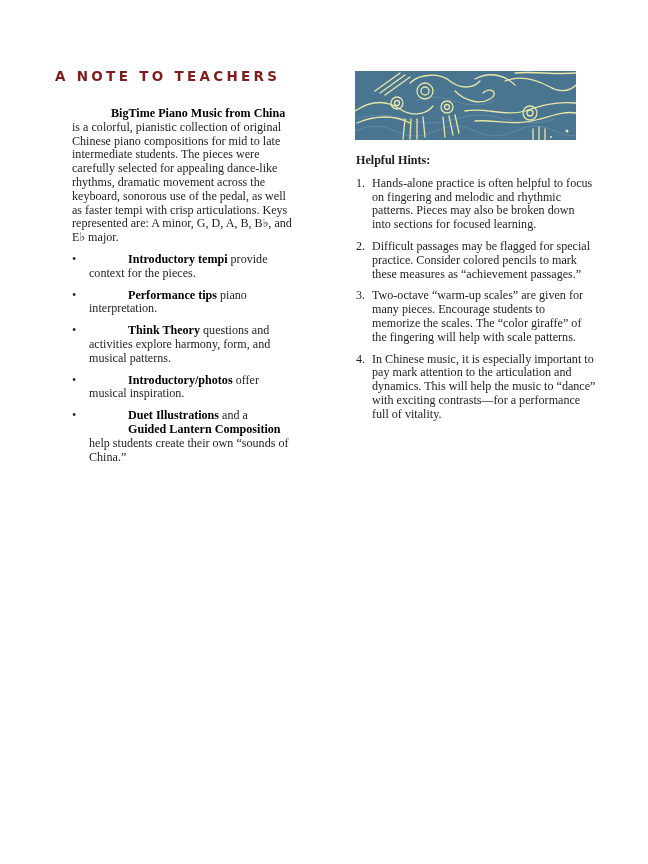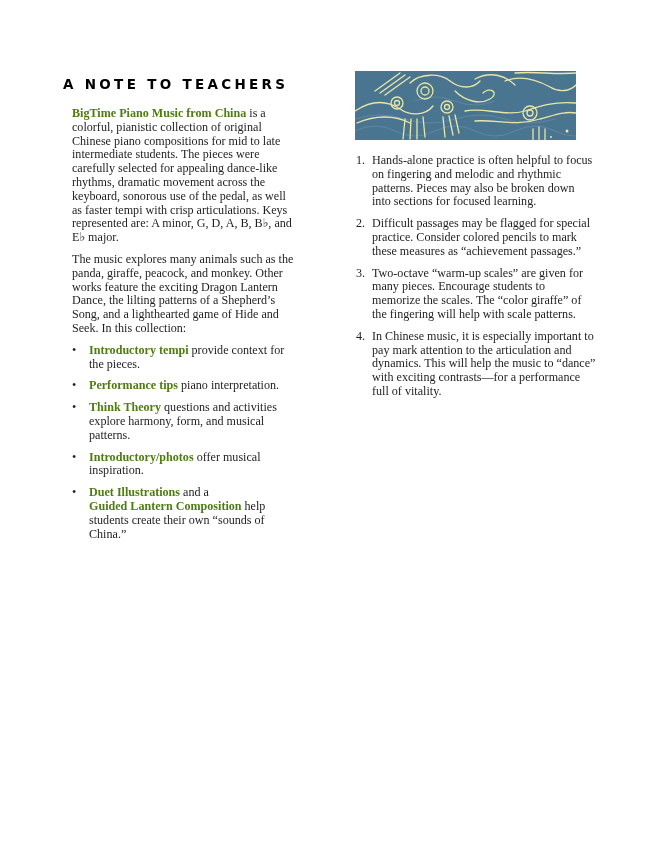--- a/index.html
+++ b/index.html
@@ -1,45 +1,44 @@
 <!DOCTYPE html>
 <html><head>
 <meta charset="utf-8">
 <style>
   html, body { margin: 0; padding: 0; background: #ffffff; }
   body { width: 648px; height: 864px; position: relative; overflow: hidden;
          font-family: "Liberation Serif", "DejaVu Serif", serif; color: #1e1e1e; }
-  .page-title { position: absolute; left: 55px; top: 68px; margin: 8px;
+  .page-title { position: absolute; left: 55px; top: 68px; margin: 0;
                 font-family: "DejaVu Sans", "Liberation Sans", sans-serif;
-                font-weight: bold; font-size: 13.5px; letter-spacing: 3.3px; color: #000000; }
+                font-weight: bold; font-size: 13.5px; letter-spacing: 3.3px; color: #7f1d1d; }
   .col-left { position: absolute; left: 72px; top: 107px; width: 222px;
               font-size: 12.1px; line-height: 13.8px; }
   .col-left p { margin: 0 0 8px 0; }
-  .col-left b, .col-right b { font-weight: bold; color: #4d7c0f; }
+  .col-left b, .col-right b { font-weight: bold; color: #000000; margin-left: 39px; }
   .bullets { list-style: none; margin: 0; padding: 0; }
   .bullets li { position: relative; padding-left: 17px; margin-bottom: 8px; }
   .bullets li .dot { position: absolute; left: 0; top: 0; }
   .col-right { position: absolute; left: 356px; top: 154px; width: 240px;
                font-size: 12.1px; line-height: 13.8px; }
   .col-right h3 { margin: 0 0 9px 0; font-size: 12.1px; font-weight: bold; }
   .hints { list-style: none; margin: 0; padding: 0; }
   .hints li { position: relative; padding-left: 16px; margin-bottom: 8px; }
   .hints li .num { position: absolute; left: 0; top: 0; }
   .banner { position: absolute; left: 355px; top: 71px; width: 221px; height: 69px;
             background: #4a7591; overflow: hidden; }
   .banner svg { display: block; }
 </style>
 </head>
 <body>
 
 <h1 class="page-title">A NOTE TO TEACHERS</h1>
 
 <div class="col-left">
   <p><b>BigTime Piano Music from China</b><span> is a colorful, pianistic collection of original Chinese piano compositions for mid to late intermediate students. The pieces were carefully selected for appealing dance-like rhythms, dramatic movement across the keyboard, sonorous use of the pedal, as well as faster tempi with crisp articulations. Keys represented are: A minor, G, D, A, B, B♭, and E♭ major.</span></p>
-  <p>The music explores many animals such as the panda, giraffe, peacock, and monkey. Other works feature the exciting Dragon Lantern Dance, the lilting patterns of a Shepherd’s Song, and a lighthearted game of Hide and Seek. In this collection:</p>
   <ul class="bullets">
     <li><span class="dot">•</span><b>Introductory tempi</b><span> provide context for the pieces.</span></li>
     <li><span class="dot">•</span><b>Performance tips</b><span> piano interpretation.</span></li>
     <li><span class="dot">•</span><b>Think Theory</b><span> questions and activities explore harmony, form, and musical patterns.</span></li>
     <li><span class="dot">•</span><b>Introductory/photos</b><span> offer musical inspiration.</span></li>
     <li><span class="dot">•</span><b>Duet Illustrations</b><span> and a </span><br><b>Guided Lantern Composition</b><span> help students create their own “sounds of China.”</span></li>
   </ul>
 </div>
 
 <div class="banner">
@@ -73,19 +72,20 @@
       <path d="M178 58 L178 69 M184 56 L184 69 M190 58 L190 69"></path>
     </g>
     <g fill="#e9e6a6">
         <circle cx="212" cy="60" r="1.5"></circle>
         <circle cx="196" cy="66" r="1"></circle>
       </g>
   </svg>
 </div>
 
 <div class="col-right">
+  <h3>Helpful Hints:</h3>
   <ol class="hints">
     <li><span class="num">1.</span><span>Hands-alone practice is often helpful to focus on fingering and melodic and rhythmic patterns. Pieces may also be broken down into sections for focused learning.</span></li>
     <li><span class="num">2.</span><span>Difficult passages may be flagged for special practice. Consider colored pencils to mark these measures as “achievement passages.”</span></li>
     <li><span class="num">3.</span><span>Two-octave “warm-up scales” are given for many pieces. Encourage students to memorize the scales. The “color giraffe” of the fingering will help with scale patterns.</span></li>
     <li><span class="num">4.</span><span>In Chinese music, it is especially important to pay mark attention to the articulation and dynamics. This will help the music to “dance” with exciting contrasts—for a performance full of vitality.</span></li>
   </ol>
 </div>
 
 </body></html>

